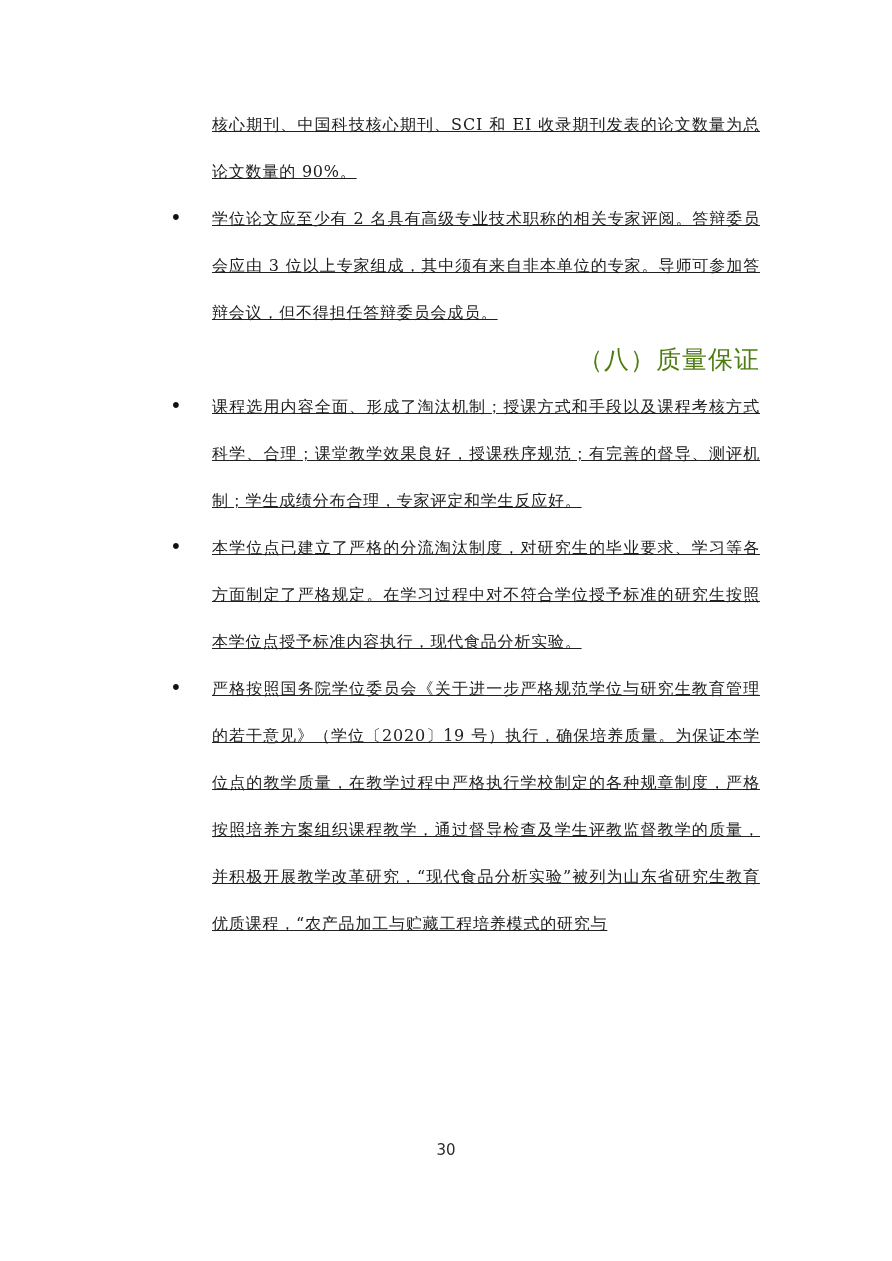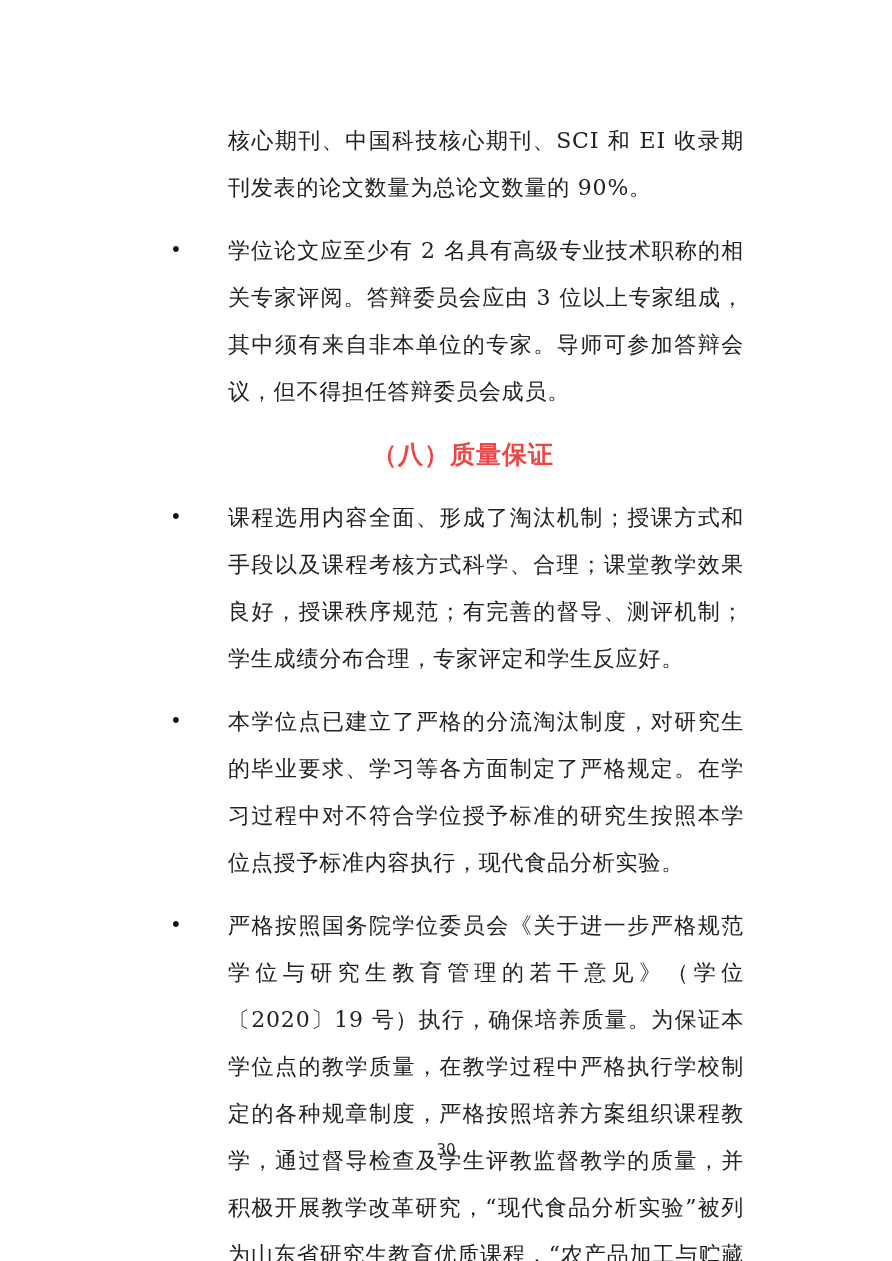--- a/index.html
+++ b/index.html
@@ -21,48 +21,49 @@
     inset: 0;
     background: #ffffff;
   }
   .text-block {
     position: absolute;
     left: 212px;
     top: 101px;
     width: 548px;
   }
   .para {
-    margin: 16px;
-    font-size: 22px;
+    margin: 0;
+    font-size: 16px;
     line-height: 47px;
     letter-spacing: 0.8px;
     text-align: justify;
     color: #212121;
+    text-decoration: underline;
   }
   .bullet-item {
     position: relative;
   }
   .bullet-item .marker {
     position: absolute;
     left: -46px;
     top: 0;
     width: 20px;
     font-size: 20px;
     line-height: 47px;
     color: #111111;
     text-align: center;
   }
   .section-heading {
     margin: 0 0 0 -46px;
     font-size: 25px;
-    font-weight: 700;
+    font-weight: 400;
     line-height: 47px;
     letter-spacing: 1px;
-    color: #ef4444;
-    text-align: center;
+    color: #4d7c0f;
+    text-align: right;
   }
   .page-number {
     position: absolute;
     top: 1140px;
     left: 0;
     width: 100%;
     text-align: center;
     font-family: "DejaVu Sans", "Liberation Sans", sans-serif;
     font-size: 15px;
     line-height: 20px;

